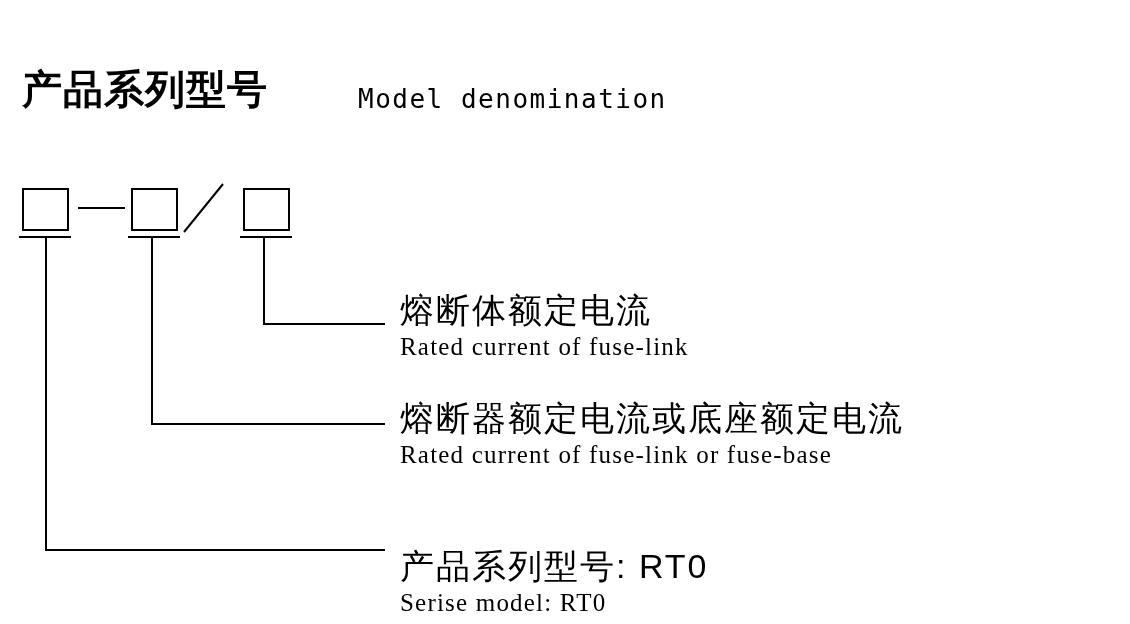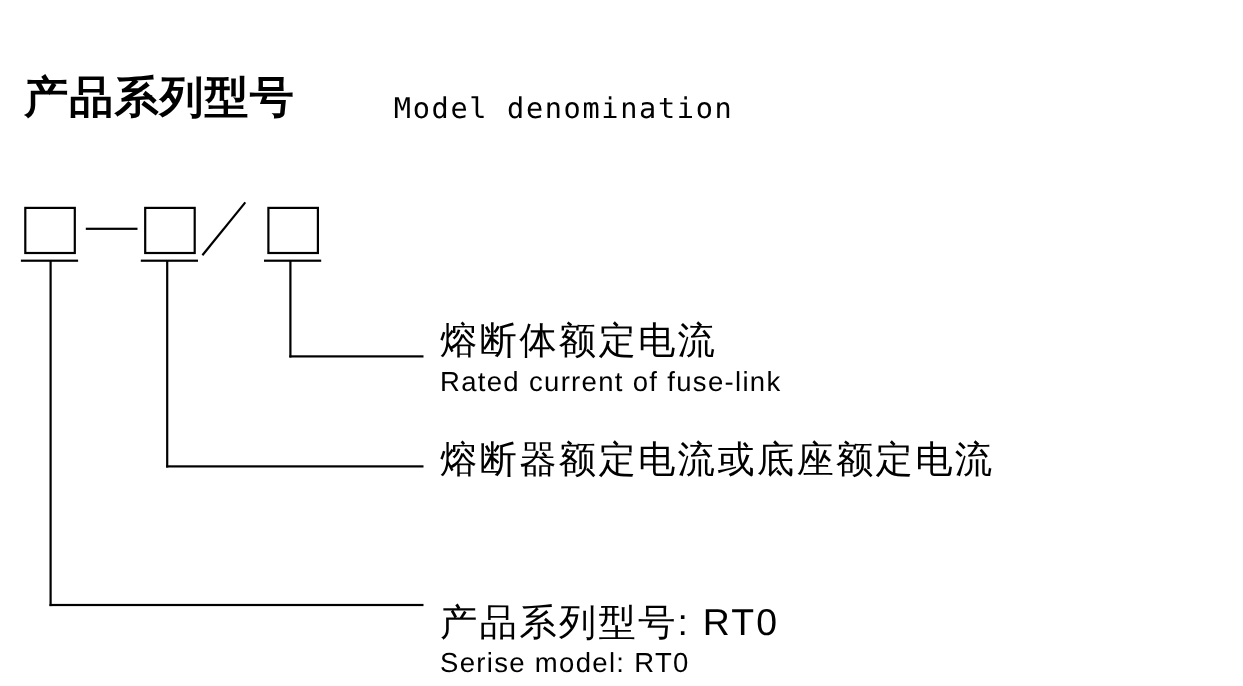--- a/index.html
+++ b/index.html
@@ -116,21 +116,21 @@
   }
   .desc .zh {
     font-family: Liberation Sans, sans-serif;
     font-size: 34px;
     line-height: 40px;
     letter-spacing: 2px;
     white-space: nowrap;
     margin: 0;
   }
   .desc .en {
-    font-family: Liberation Sans, sans-serif;
+    font-family: Liberation Serif, serif;
     font-size: 25px;
     line-height: 30px;
     letter-spacing: 1.2px;
     white-space: nowrap;
     margin: 0;
     margin-top: 2px;
   }
   #desc-1 { top: 290px; }
   #desc-2 { top: 398px; }
   #desc-3 { top: 546px; }
@@ -167,20 +167,21 @@
   <div class="leader-v" id="leader1-v"></div>
   <div class="leader-h" id="leader1-h"></div>
 
   <div class="desc" id="desc-1">
     <p class="zh">熔断体额定电流</p>
     <p class="en">Rated current of fuse-link</p>
   </div>
 
   <div class="desc" id="desc-2">
     <p class="zh">熔断器额定电流或底座额定电流</p>
+    <p class="en">Rated current of fuse-link or fuse-base</p>
   </div>
 
   <div class="desc" id="desc-3">
     <p class="zh">产品系列型号: RT0</p>
     <p class="en">Serise model: RT0</p>
   </div>
 
 </div>
 
 </body></html>

